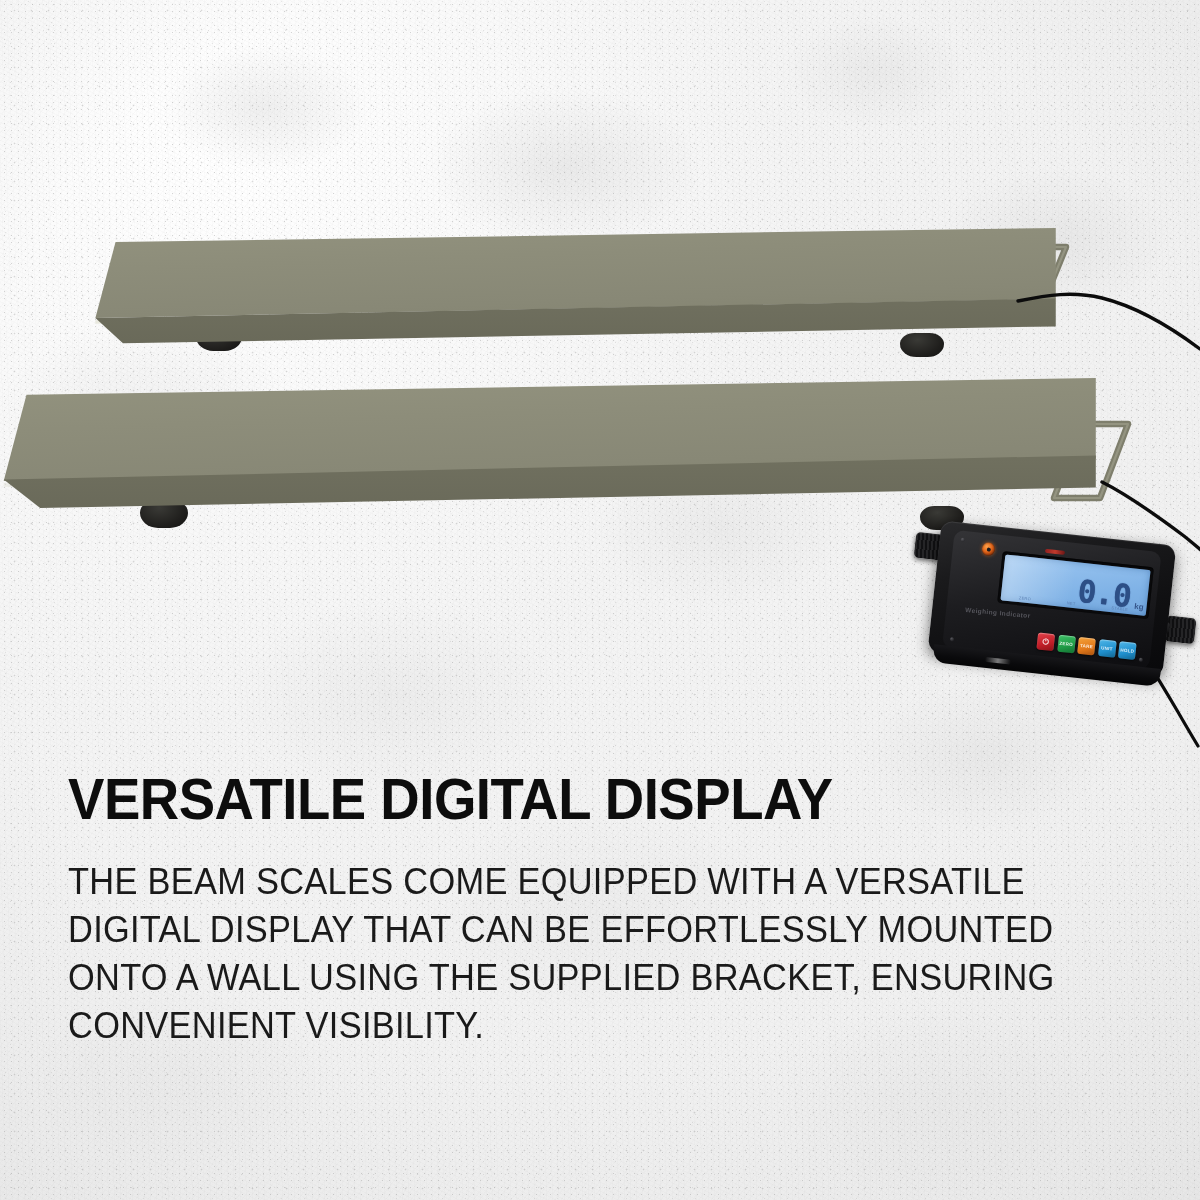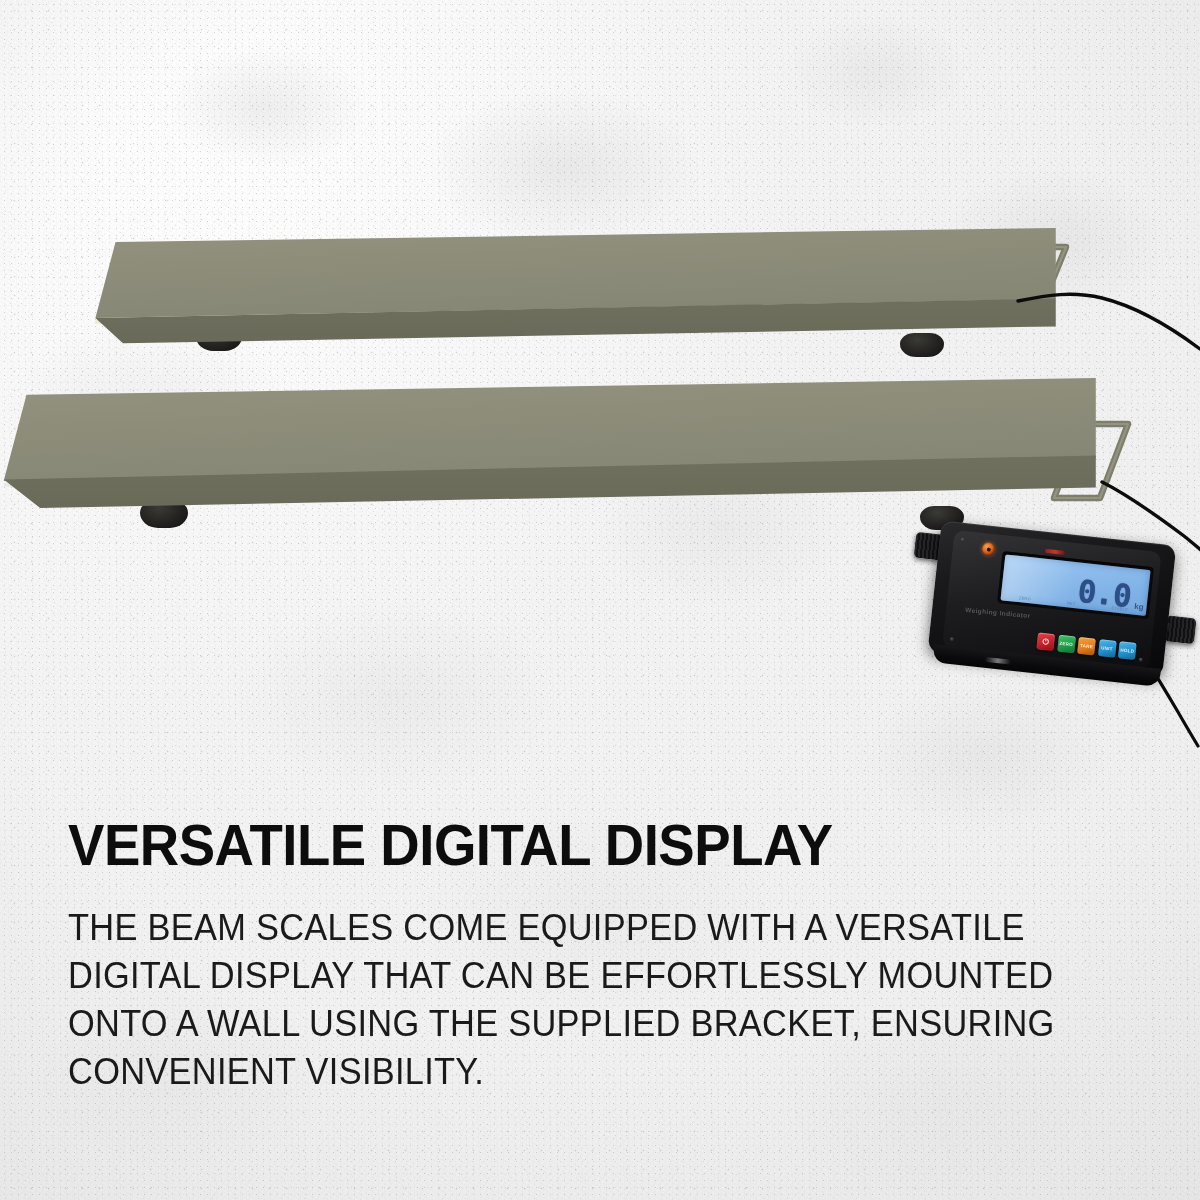--- a/index.html
+++ b/index.html
@@ -256,21 +256,21 @@
   .lip-notch{
     position:absolute; left:52px; top:7px;
     width:26px; height:5px;
     background:linear-gradient(90deg, rgba(200,200,200,.0), rgba(215,215,215,.55), rgba(200,200,200,.0));
     border-radius:3px;
   }
 
   
   #copy{
     position:absolute;
-    left:68px; top:816px;
+    left:68px; top:770px;
     width:1080px;
   }
   #headline{
     font-family:"Liberation Sans", sans-serif;
     font-weight:700;
     font-size:58px;
     line-height:1;
     letter-spacing:-0.5px;
     color:#0d0d0d;
     transform:scaleX(.94);

